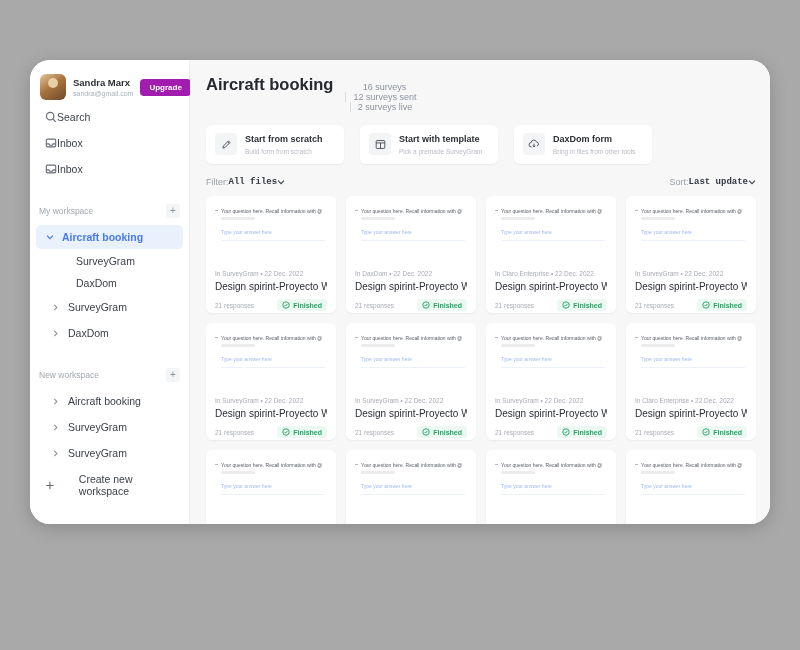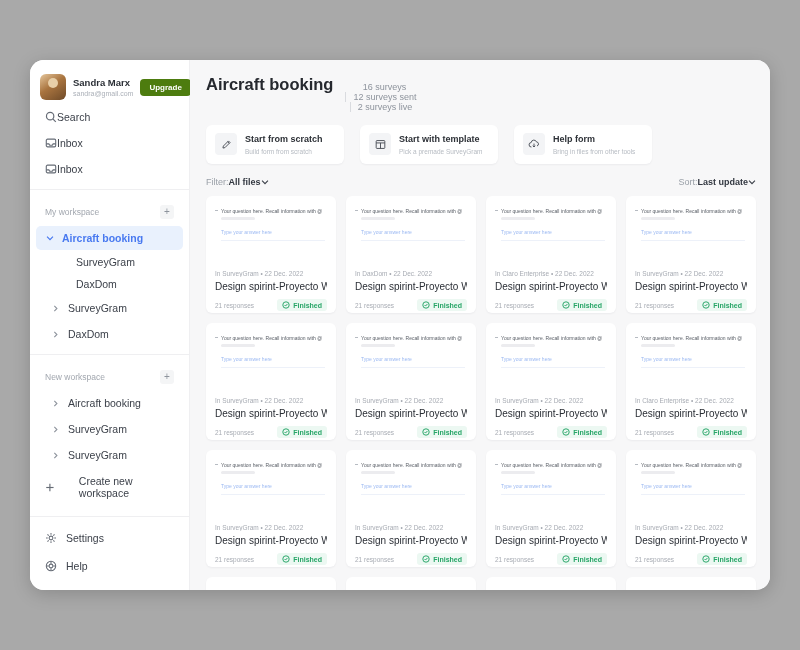--- a/index.html
+++ b/index.html
@@ -4,50 +4,50 @@
 <style>
   * { margin:0; padding:0; box-sizing:border-box; }
   html,body { width:800px; height:650px; }
   body {
     background:#a9a9a9;
     font-family:"Liberation Sans", sans-serif;
     position:relative;
     overflow:hidden;
   }
   .window {
-    position:absolute; left:30px; top:60px; width:740px; height:530px;
-    background:#ffffff; border-radius:14px; overflow:hidden;
+    position:absolute; left:30px; top:60px; width:740px; height:464px;
+    background:#ffffff; border-radius:20px; overflow:hidden;
     display:flex; box-shadow:0 4px 18px rgba(0,0,0,.18);
   }
   
   .sidebar {
     width:160px; min-width:160px; background:#ffffff;
     border-right:1px solid #efeff1; padding:14px 0 10px;
     display:flex; flex-direction:column; font-size:10.5px; color:#3c414a;
   }
   .profile { display:flex; align-items:center; gap:7px; padding:0 10px 4px; }
   .avatar {
     width:26px; height:26px; border-radius:6px; flex:none;
     background:linear-gradient(145deg,#d8b487 10%,#a9743f 45%,#6e4a28 100%);
     position:relative; overflow:hidden;
   }
   .avatar::after{ content:""; position:absolute; left:8px; top:4px; width:10px; height:10px;
     border-radius:50%; background:#e8cfa8; }
   .pname { font-size:9.5px; font-weight:700; color:#2b2f36; line-height:12px;}
   .pemail { font-size:7px; color:#abb0b8; line-height:9px;}
   .upgrade-btn {
-    margin-left:auto; background:#4d7c0f; color:#fff; border:none; cursor:pointer;
+    margin-left:auto; background:#a21caf; color:#fff; border:none; cursor:pointer;
     font-size:8px; font-weight:600; padding:4px 9px; border-radius:4px;
     font-family:"Liberation Sans", sans-serif;
   }
   .nav-row { display:flex; align-items:center; padding:7px 15px; cursor:pointer; }
   .nav-row svg, .footer-row svg { flex:none; }
   .icon-gray { color:#666c76; }
   .section-head { display:flex; align-items:center; justify-content:space-between;
-    padding:8px 15px 6px; color:#a2a7af; font-size:8.5px; }
+    padding:8px 9px 6px; color:#a2a7af; font-size:8.5px; }
   .plus-btn { color:#8d939c; background:#f4f5f6; border:none; width:14px; height:14px;
     border-radius:3px; font-size:10px; line-height:12px; cursor:pointer; }
   .selected-row { display:flex; align-items:center; gap:8px; margin:1px 6px;
     padding:6px 10px; background:#e9f1fd; border-radius:5px; color:#4879f0;
     font-weight:600; cursor:pointer; }
   .sub-item { padding:5px 15px 5px 46px; cursor:pointer; color:#3c414a; }
   .collapsed-row { display:flex; align-items:center; gap:9px; padding:7px 15px 7px 22px;
     cursor:pointer; }
   .chev { color:#8d939c; }
   .divider { height:1px; background:#efeff1; margin:7px 0; }
@@ -65,21 +65,21 @@
   .action-card { width:138px; background:#fff; border-radius:6px; padding:8px 9px;
     display:flex; gap:8px; align-items:flex-start; cursor:pointer;
     box-shadow:0 1px 2px rgba(20,20,40,.05); }
   .action-icon { width:22px; height:22px; border-radius:4px; background:#f3f4f6;
     display:flex; align-items:center; justify-content:center; color:#4a4f57; flex:none; }
   .action-title { font-size:9px; font-weight:600; color:#2c3036; line-height:12px; }
   .action-sub { font-size:6.5px; color:#b6bbc2; margin-top:3px; line-height:8px; }
   .filter-row { display:flex; justify-content:space-between; align-items:center; margin-top:13px; }
   .fr-group { display:flex; align-items:center; gap:0; font-size:9px; cursor:pointer; }
   .fr-label { color:#9aa0a8; }
-  .fr-value { color:#343942; font-weight:700; }
+  .fr-value { color:#343942; font-weight:700;font-family:Liberation Mono, monospace; }
   .cards-grid { display:grid; grid-template-columns:repeat(4,1fr); gap:10px; margin-top:9px; }
   .scard { background:#fff; border-radius:6px; padding:9px 9px 8px;
     box-shadow:0 1px 2px rgba(20,20,40,.05); cursor:pointer; height:117px; overflow:hidden; }
   .preview { min-height:50px; }
   .pq { display:flex; gap:3px; font-size:5px; line-height:6px; color:#5b6068;
     margin-top:3px; white-space:nowrap; overflow:hidden; }
   .pq::before { content:""; width:3px; height:1px; background:#b6bbc2; margin-top:2px; flex:none; }
   .pfade { width:34px; height:3px; background:#ececef; border-radius:2px; margin:3px 0 0 6px; }
   .pans { margin:9px 2px 0 6px; font-size:5px; color:#9cb9f2; padding-bottom:5px;
     border-bottom:1px solid #edf1f9; white-space:nowrap; overflow:hidden; }
@@ -267,21 +267,21 @@
         </span>
       </div>
       <div class="action-card">
         <span class="action-icon">
           <svg width="12" height="12" viewBox="0 0 14 14" fill="none" stroke="currentColor" stroke-width="1.1">
               <path d="M4 10.5a2.6 2.6 0 01-.3-5.2 3.2 3.2 0 016.2-.7 2.4 2.4 0 01.6 4.7"></path>
               <path d="M7 6.5v4M5.6 9l1.4 1.5L8.4 9"></path>
             </svg>
         </span>
         <span>
-          <div class="action-title">Help form</div>
+          <div class="action-title">DaxDom form</div>
           <div class="action-sub">Bring in files from other tools</div>
         </span>
       </div>
     </div>
 
     <div class="filter-row">
       <div class="fr-group">
         <span class="fr-label">Filter:</span>
         <span class="fr-value">All files</span>
         <svg class="chev" width="8" height="8" viewBox="0 0 9 9" fill="none" stroke="#3c414a" stroke-width="1.3">

